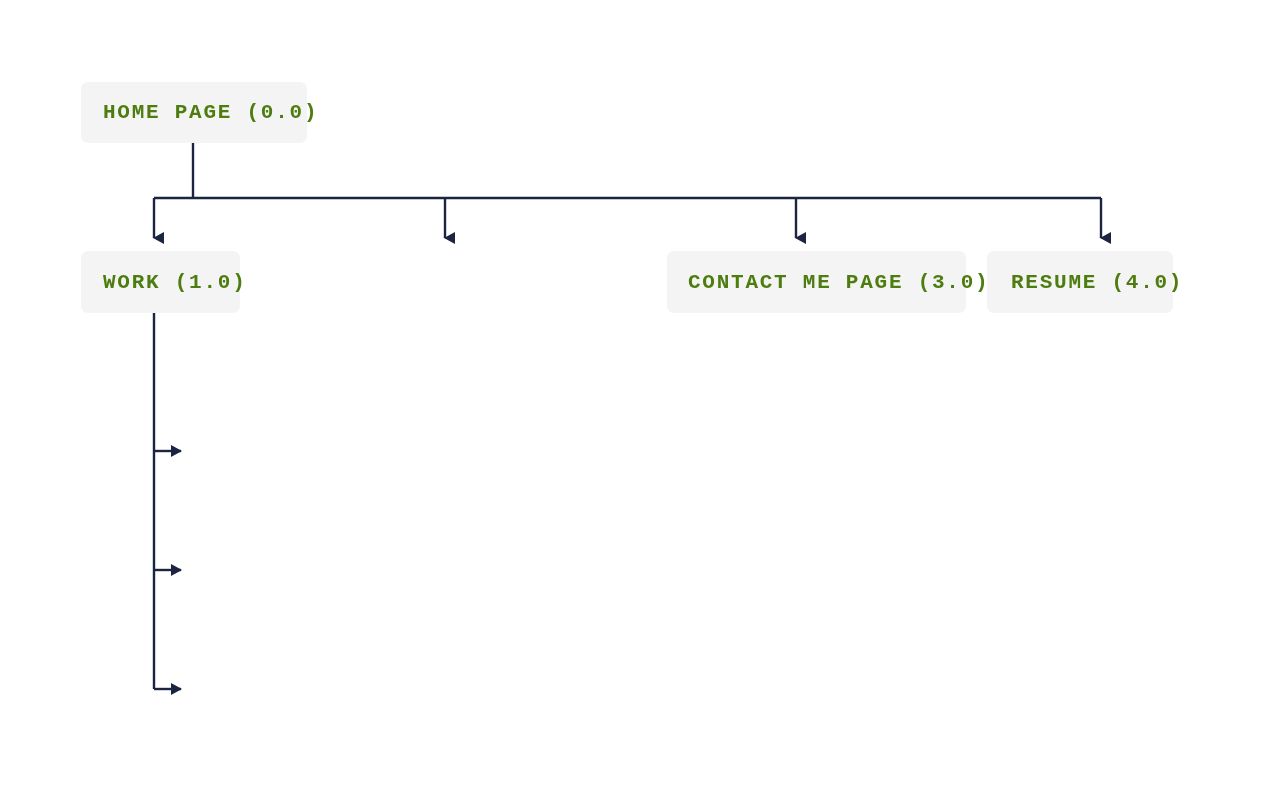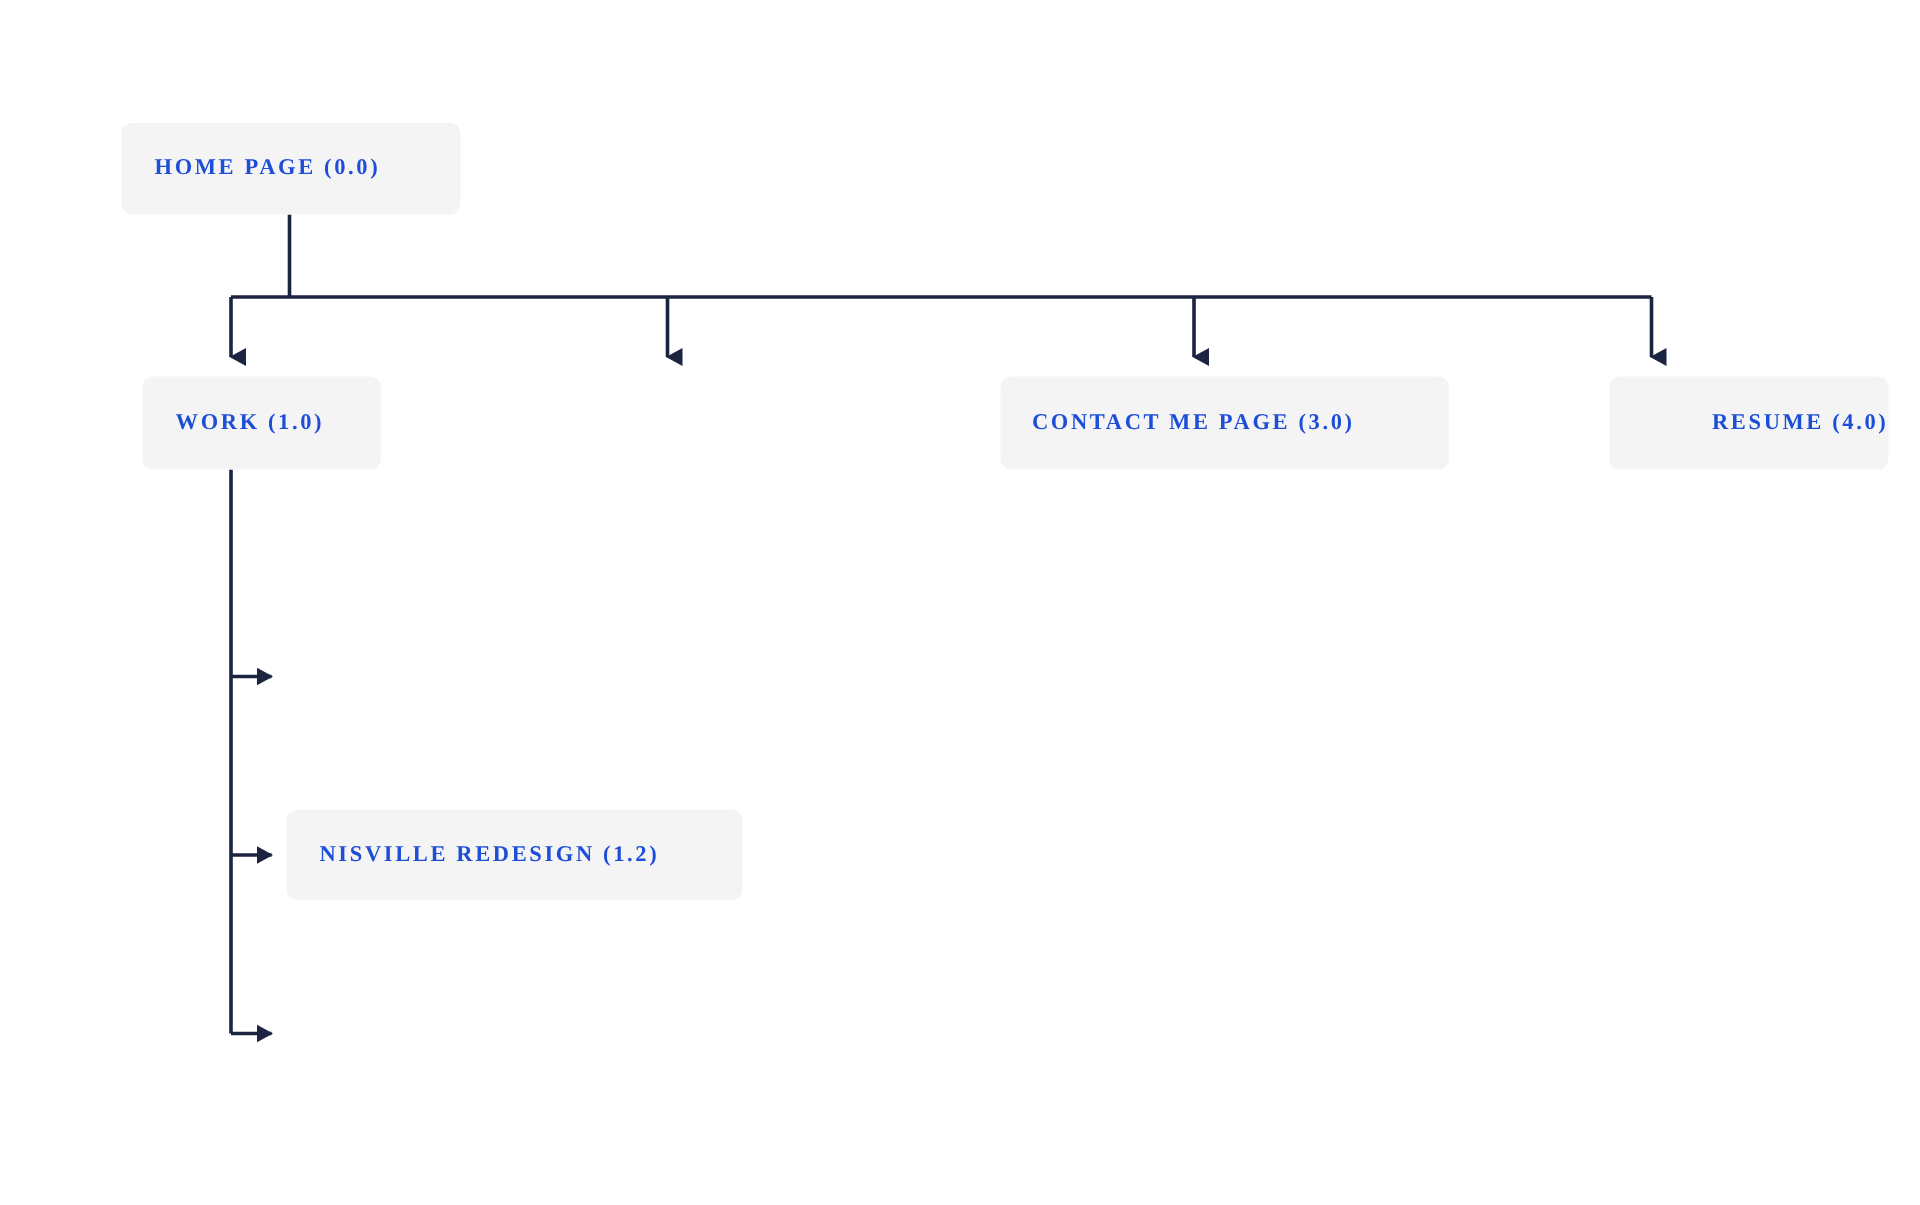--- a/index.html
+++ b/index.html
@@ -29,23 +29,23 @@
   .node {
     position: absolute;
     box-sizing: border-box;
     background: #f4f4f4;
     border-radius: 7px;
     display: flex;
     align-items: center;
     justify-content: flex-start;
   }
   .node-label {
-    color: #1d4ed8;
-    font-family: Liberation Serif, serif;
-    font-size: 15px;
+    color: #4d7c0f;
+    font-family: Liberation Mono, monospace;
+    font-size: 21px;
     font-weight: 700;
     letter-spacing: 1.75px;
     text-transform: uppercase;
     white-space: nowrap;
     line-height: 1;
   }
 </style>
 </head>
 <body>
 
@@ -77,32 +77,29 @@
       <path d="M154,451 L181,451" marker-end="url(#arrow-right)"></path>
       <path d="M154,570 L181,570" marker-end="url(#arrow-right)"></path>
       <path d="M154,689 L181,689" marker-end="url(#arrow-right)"></path>
     </g>
   </svg>
 
   <div class="node" style="left:81px; top:82px; width:226px; height:61px; padding-left:22px;">
     <span class="node-label">HOME PAGE (0.0)</span>
   </div>
 
-  <div class="node" style="left:95px; top:251px; width:159px; height:62px; padding-left:22px;">
+  <div class="node" style="left:81px; top:251px; width:159px; height:62px; padding-left:22px;">
     <span class="node-label">WORK (1.0)</span>
   </div>
 
 
   <div class="node" style="left:667px; top:251px; width:299px; height:62px; padding-left:21px;text-align:right;">
     <span class="node-label">CONTACT ME PAGE (3.0)</span>
   </div>
 
-  <div class="node" style="left:1073px; top:251px; width:186px; height:62px; padding-left:24px;justify-content:flex-end;">
+  <div class="node" style="left:987px; top:251px; width:186px; height:62px; padding-left:24px;">
     <span class="node-label">RESUME (4.0)</span>
   </div>
 
 
-  <div class="node" style="left:191px; top:540px; width:304px; height:60px; padding-left:22px;">
-    <span class="node-label">NISVILLE REDESIGN (1.2)</span>
-  </div>
 
 
 </div>
 
 </body></html>

